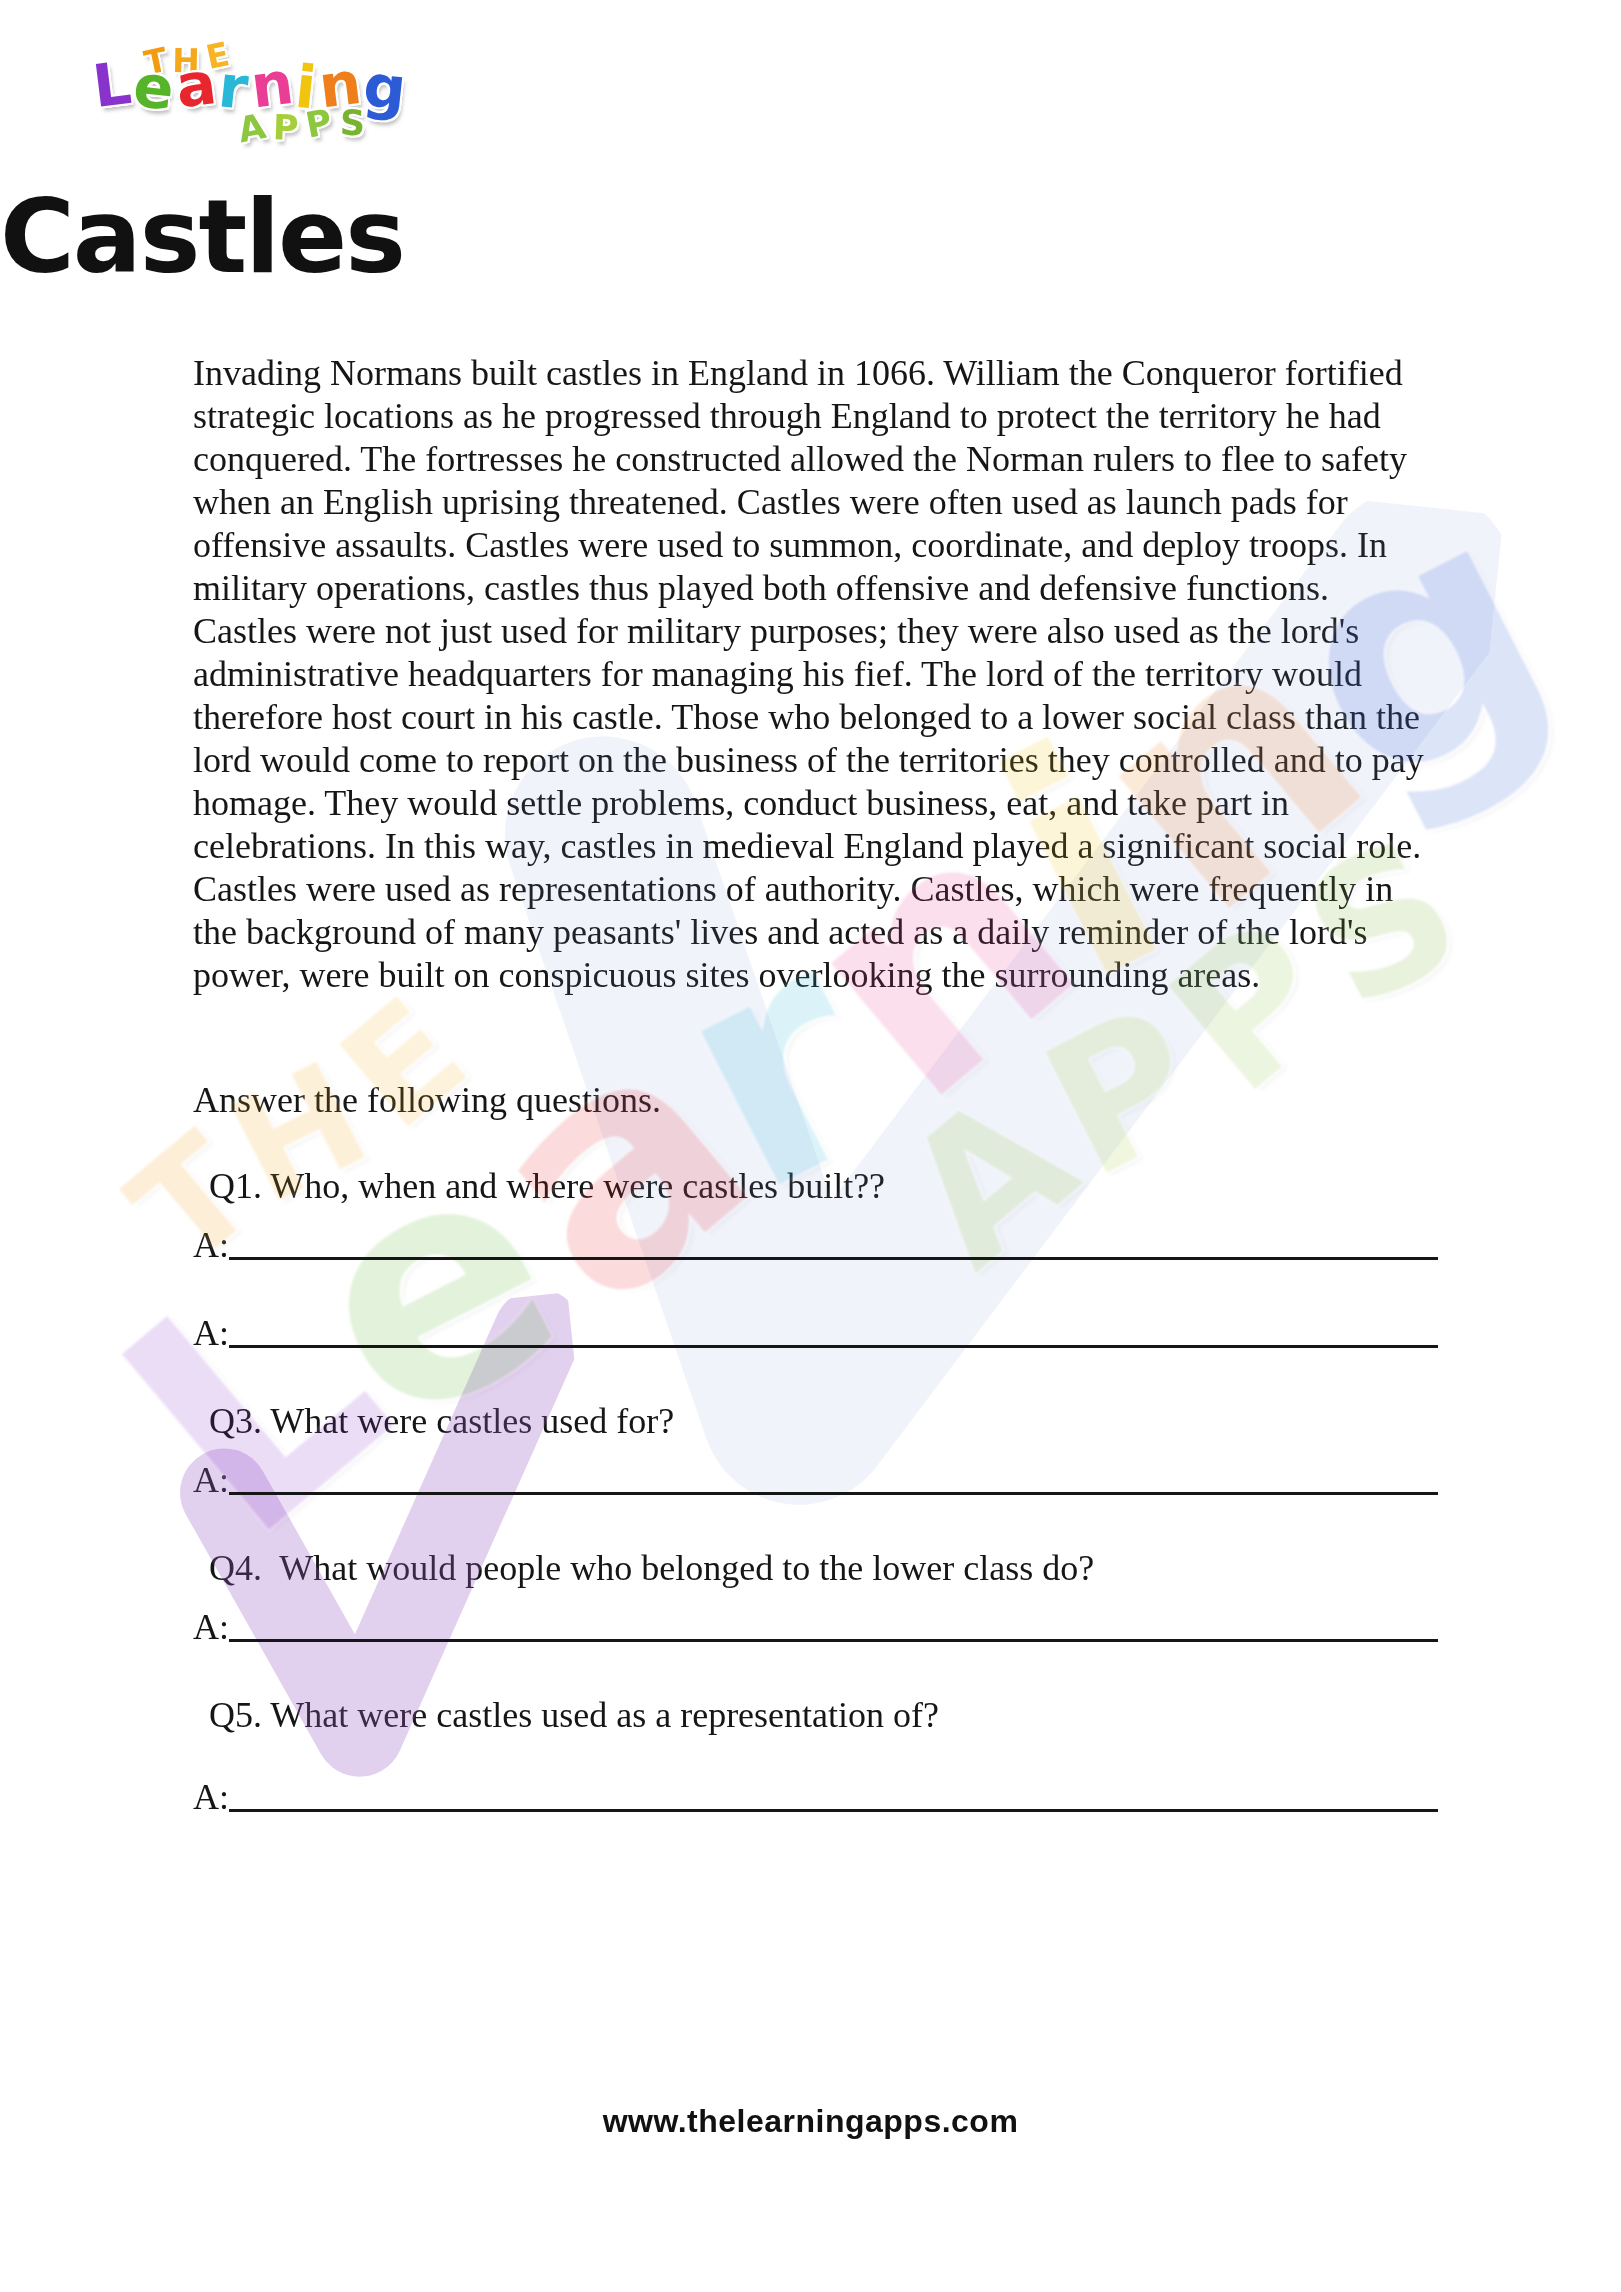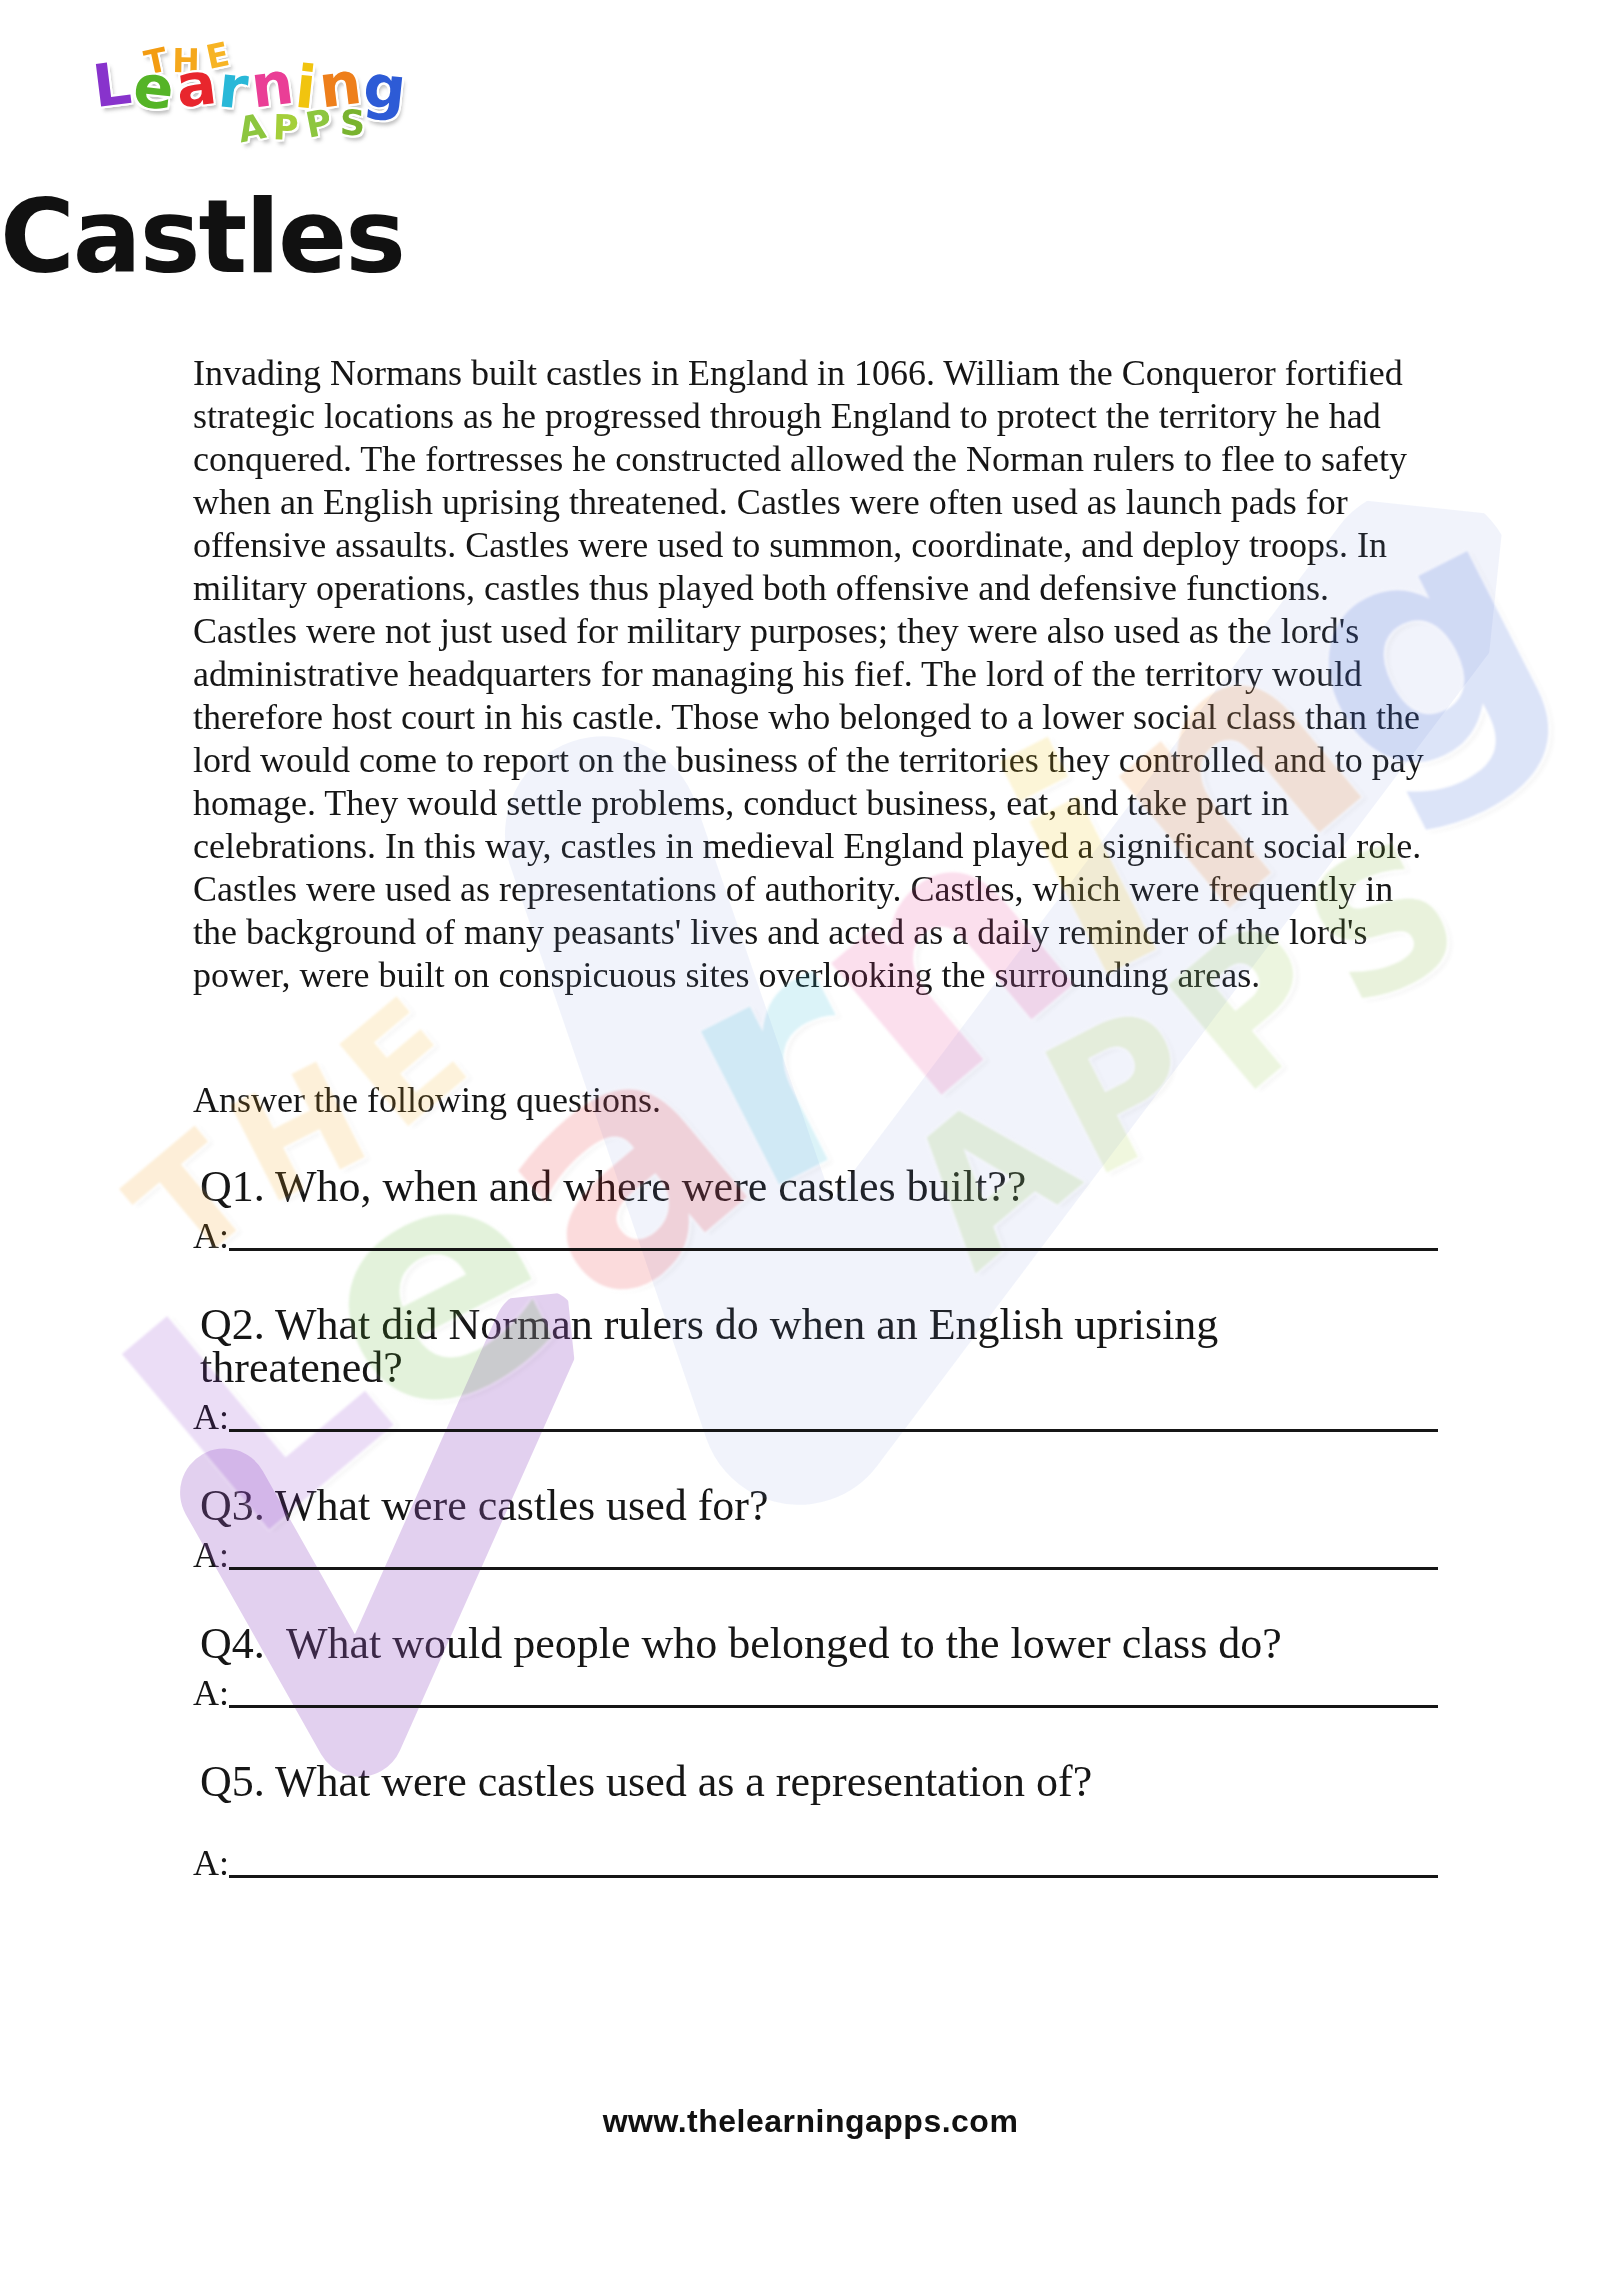--- a/index.html
+++ b/index.html
@@ -64,22 +64,22 @@
     text-align:left;
   }
   .instructions{
     margin:82px 186px 12px 193px;
     font-size:36px;
     line-height:43px;
   }
   .questions{margin:43px 183px 0 193px;}
   .question + .question{margin-top:45px;}
   .question-label{
-    margin:7px;
-    font-size:44px;
+    margin:16px;
+    font-size:36px;
     line-height:43px;
     white-space:pre-wrap;
   }
   .answer-row{
     display:flex;
     font-size:36px;
     line-height:43px;
   }
   .answer-row--spaced{margin-top:39px;}
   .answer-prefix{flex:0 0 auto;}
@@ -135,21 +135,20 @@
 
     <div class="question">
       <p class="question-label">Q1. Who, when and where were castles built??</p>
       <div class="answer-row">
         <span class="answer-prefix">A:</span>
         <span class="answer-line"></span>
       </div>
     </div>
 
     <div class="question">
-      <p class="question-label">Q2. What did Norman rulers do when an English uprising threatened?</p>
       <div class="answer-row">
         <span class="answer-prefix">A:</span>
         <span class="answer-line"></span>
       </div>
     </div>
 
     <div class="question">
       <p class="question-label">Q3. What were castles used for?</p>
       <div class="answer-row">
         <span class="answer-prefix">A:</span>

